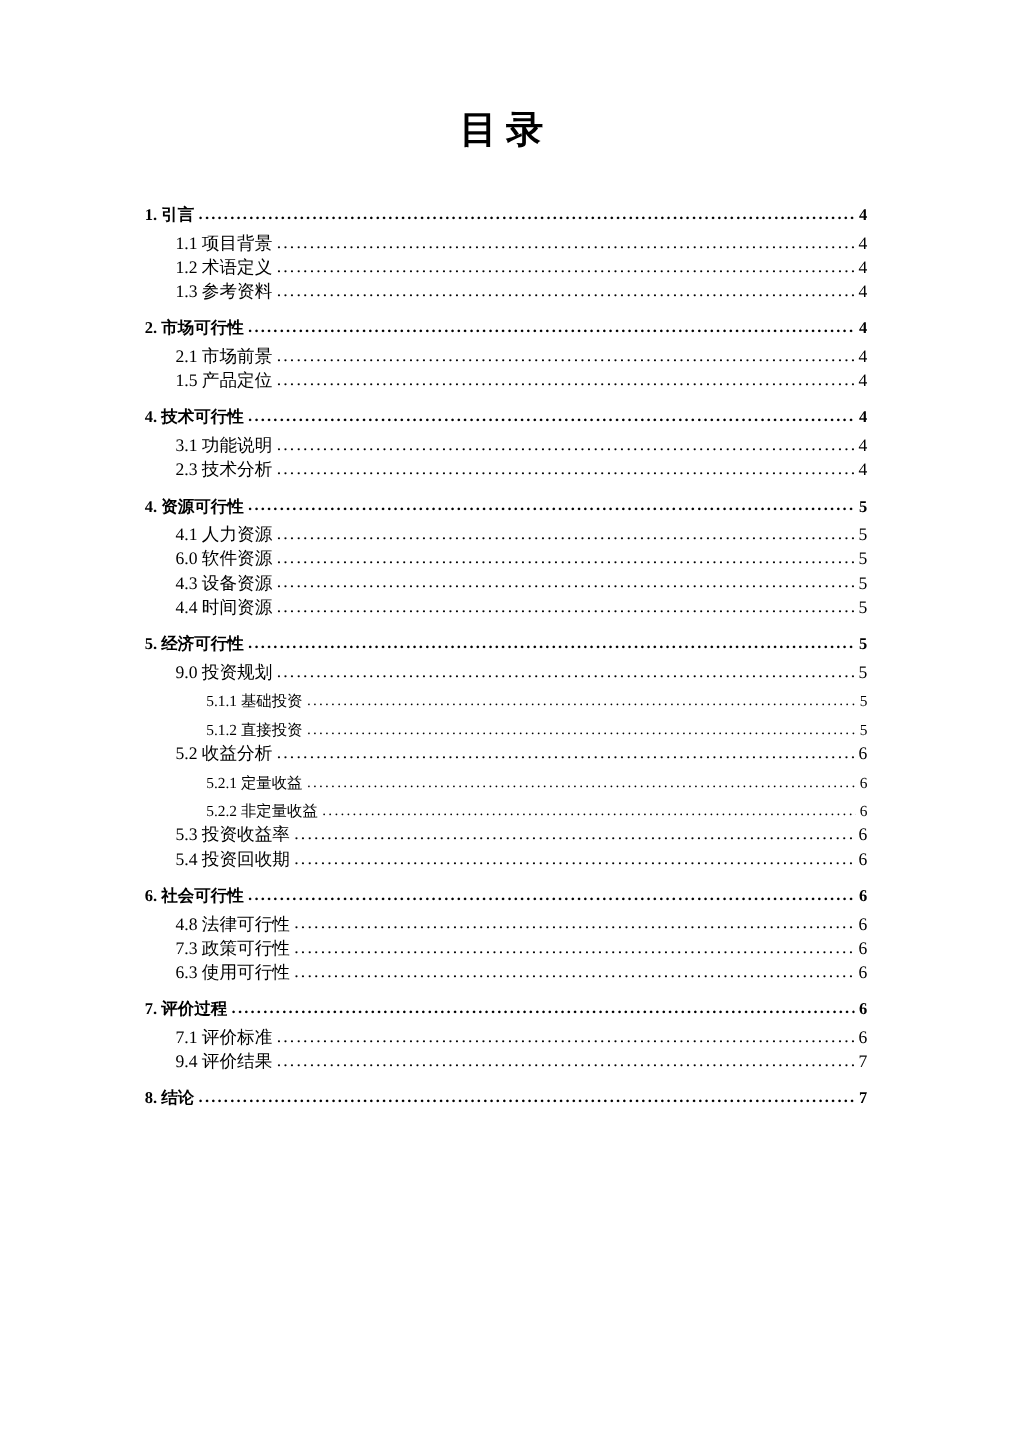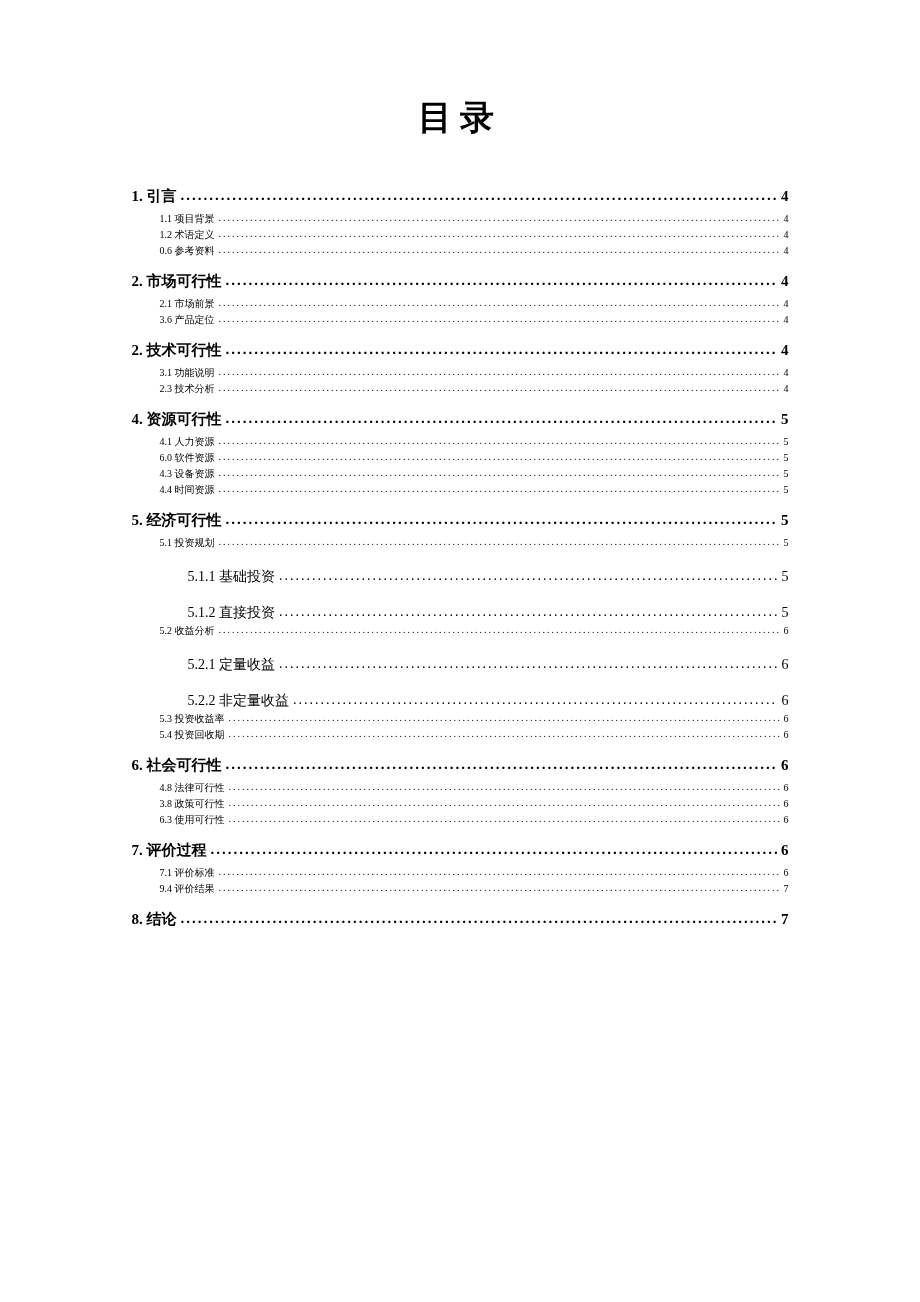--- a/index.html
+++ b/index.html
@@ -34,28 +34,28 @@
     margin-bottom: 7px;
   }
   .toc-row.level-1 {
     font-weight: 700;
     margin-top: 18px;
     margin-bottom: 10px;
     font-size: 15px;
   }
   .toc-row.level-2 {
     padding-left: 28px;
-    font-size: 10px;
+    font-size: 16px;
     margin-top: 6px;
     margin-bottom: 6px;
   }
   .toc-row.level-3 {
     padding-left: 56px;
     font-size: 14px;
-    margin-top: 22px;
+    margin-top: 12px;
     margin-bottom: 6px;
   }
   .toc-label {
     white-space: nowrap;
     padding-right: 4px;
   }
   .toc-row.level-2 .toc-label,
   .toc-row.level-3 .toc-label {
     font-weight: 400;
   }
@@ -102,41 +102,41 @@
         <span class="toc-label">1.1 项目背景</span>
         <span class="toc-leader"></span>
         <span class="toc-page">4</span>
       </div>
       <div class="toc-row level-2">
         <span class="toc-label">1.2 术语定义</span>
         <span class="toc-leader"></span>
         <span class="toc-page">4</span>
       </div>
       <div class="toc-row level-2">
-        <span class="toc-label">0.6 参考资料</span>
+        <span class="toc-label">1.3 参考资料</span>
         <span class="toc-leader"></span>
         <span class="toc-page">4</span>
       </div>
       <div class="toc-row level-1">
         <span class="toc-label">2. 市场可行性</span>
         <span class="toc-leader"></span>
         <span class="toc-page">4</span>
       </div>
       <div class="toc-row level-2">
         <span class="toc-label">2.1 市场前景</span>
         <span class="toc-leader"></span>
         <span class="toc-page">4</span>
       </div>
       <div class="toc-row level-2">
-        <span class="toc-label">3.6 产品定位</span>
-        <span class="toc-leader"></span>
-        <span class="toc-page">4</span>
-      </div>
-      <div class="toc-row level-1">
-        <span class="toc-label">2. 技术可行性</span>
+        <span class="toc-label">1.5 产品定位</span>
+        <span class="toc-leader"></span>
+        <span class="toc-page">4</span>
+      </div>
+      <div class="toc-row level-1">
+        <span class="toc-label">4. 技术可行性</span>
         <span class="toc-leader"></span>
         <span class="toc-page">4</span>
       </div>
       <div class="toc-row level-2">
         <span class="toc-label">3.1 功能说明</span>
         <span class="toc-leader"></span>
         <span class="toc-page">4</span>
       </div>
       <div class="toc-row level-2">
         <span class="toc-label">2.3 技术分析</span>
@@ -167,21 +167,21 @@
         <span class="toc-label">4.4 时间资源</span>
         <span class="toc-leader"></span>
         <span class="toc-page">5</span>
       </div>
       <div class="toc-row level-1">
         <span class="toc-label">5. 经济可行性</span>
         <span class="toc-leader"></span>
         <span class="toc-page">5</span>
       </div>
       <div class="toc-row level-2">
-        <span class="toc-label">5.1 投资规划</span>
+        <span class="toc-label">9.0 投资规划</span>
         <span class="toc-leader"></span>
         <span class="toc-page">5</span>
       </div>
       <div class="toc-row level-3">
         <span class="toc-label">5.1.1 基础投资</span>
         <span class="toc-leader"></span>
         <span class="toc-page">5</span>
       </div>
       <div class="toc-row level-3">
         <span class="toc-label">5.1.2 直接投资</span>
@@ -217,21 +217,21 @@
         <span class="toc-label">6. 社会可行性</span>
         <span class="toc-leader"></span>
         <span class="toc-page">6</span>
       </div>
       <div class="toc-row level-2">
         <span class="toc-label">4.8 法律可行性</span>
         <span class="toc-leader"></span>
         <span class="toc-page">6</span>
       </div>
       <div class="toc-row level-2">
-        <span class="toc-label">3.8 政策可行性</span>
+        <span class="toc-label">7.3 政策可行性</span>
         <span class="toc-leader"></span>
         <span class="toc-page">6</span>
       </div>
       <div class="toc-row level-2">
         <span class="toc-label">6.3 使用可行性</span>
         <span class="toc-leader"></span>
         <span class="toc-page">6</span>
       </div>
       <div class="toc-row level-1">
         <span class="toc-label">7. 评价过程</span>

